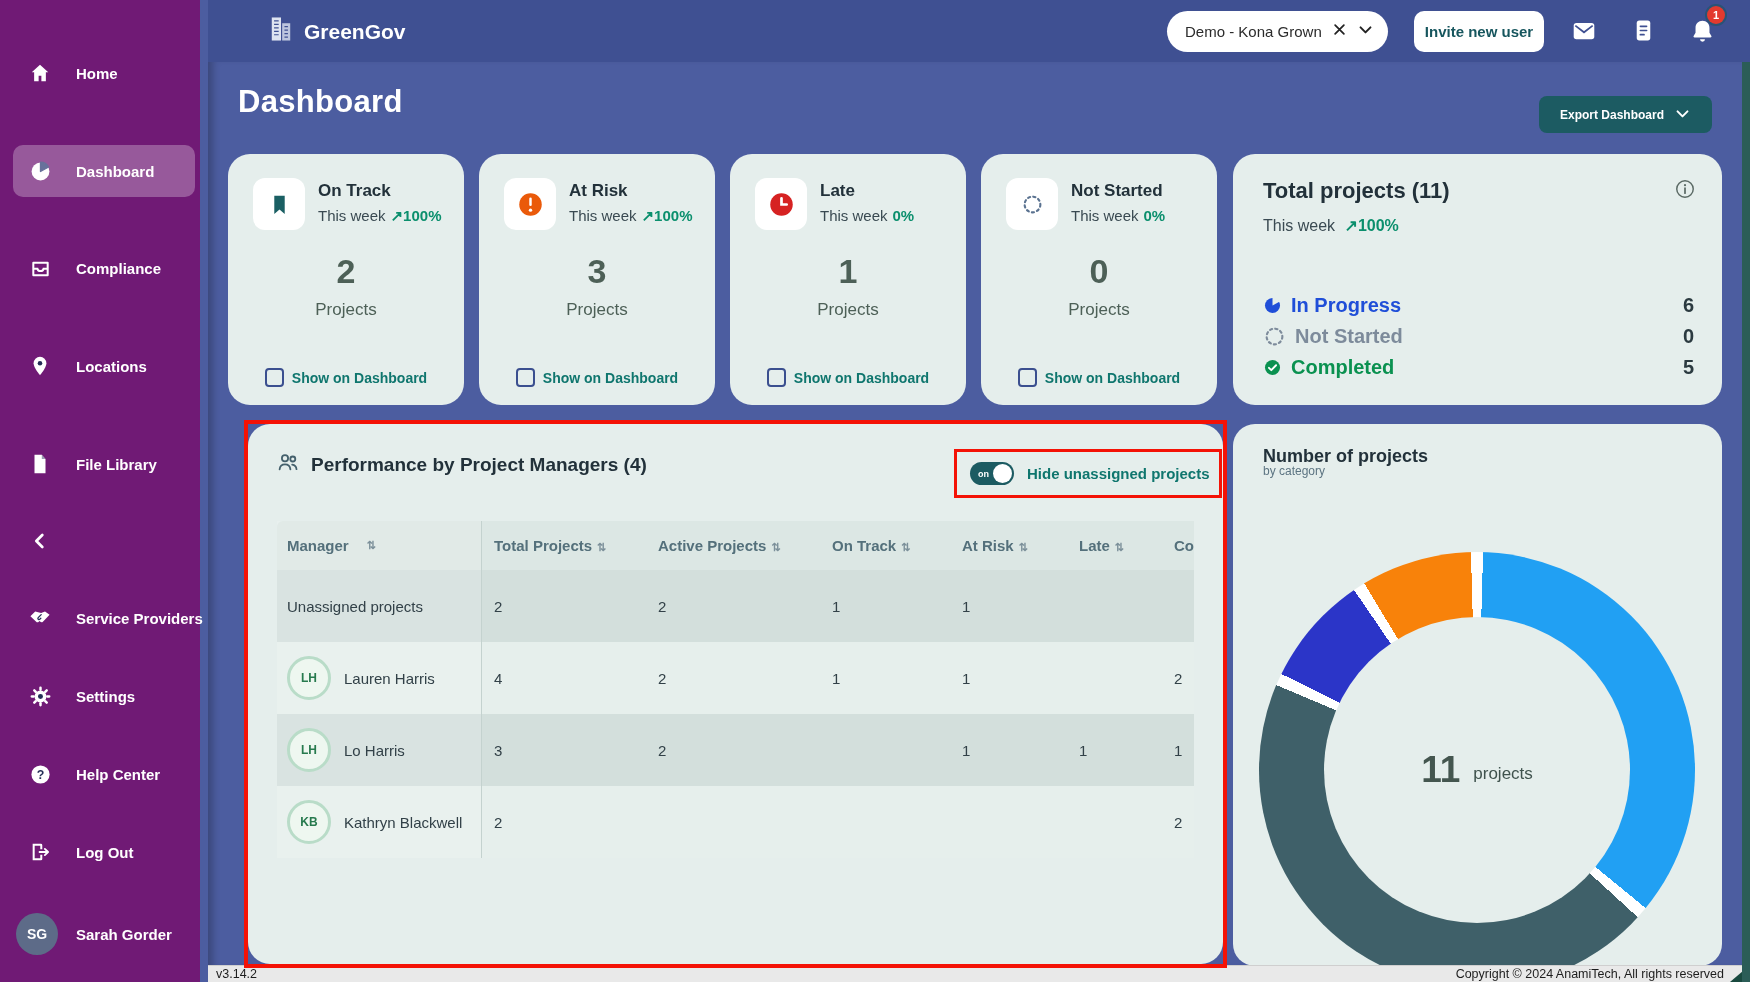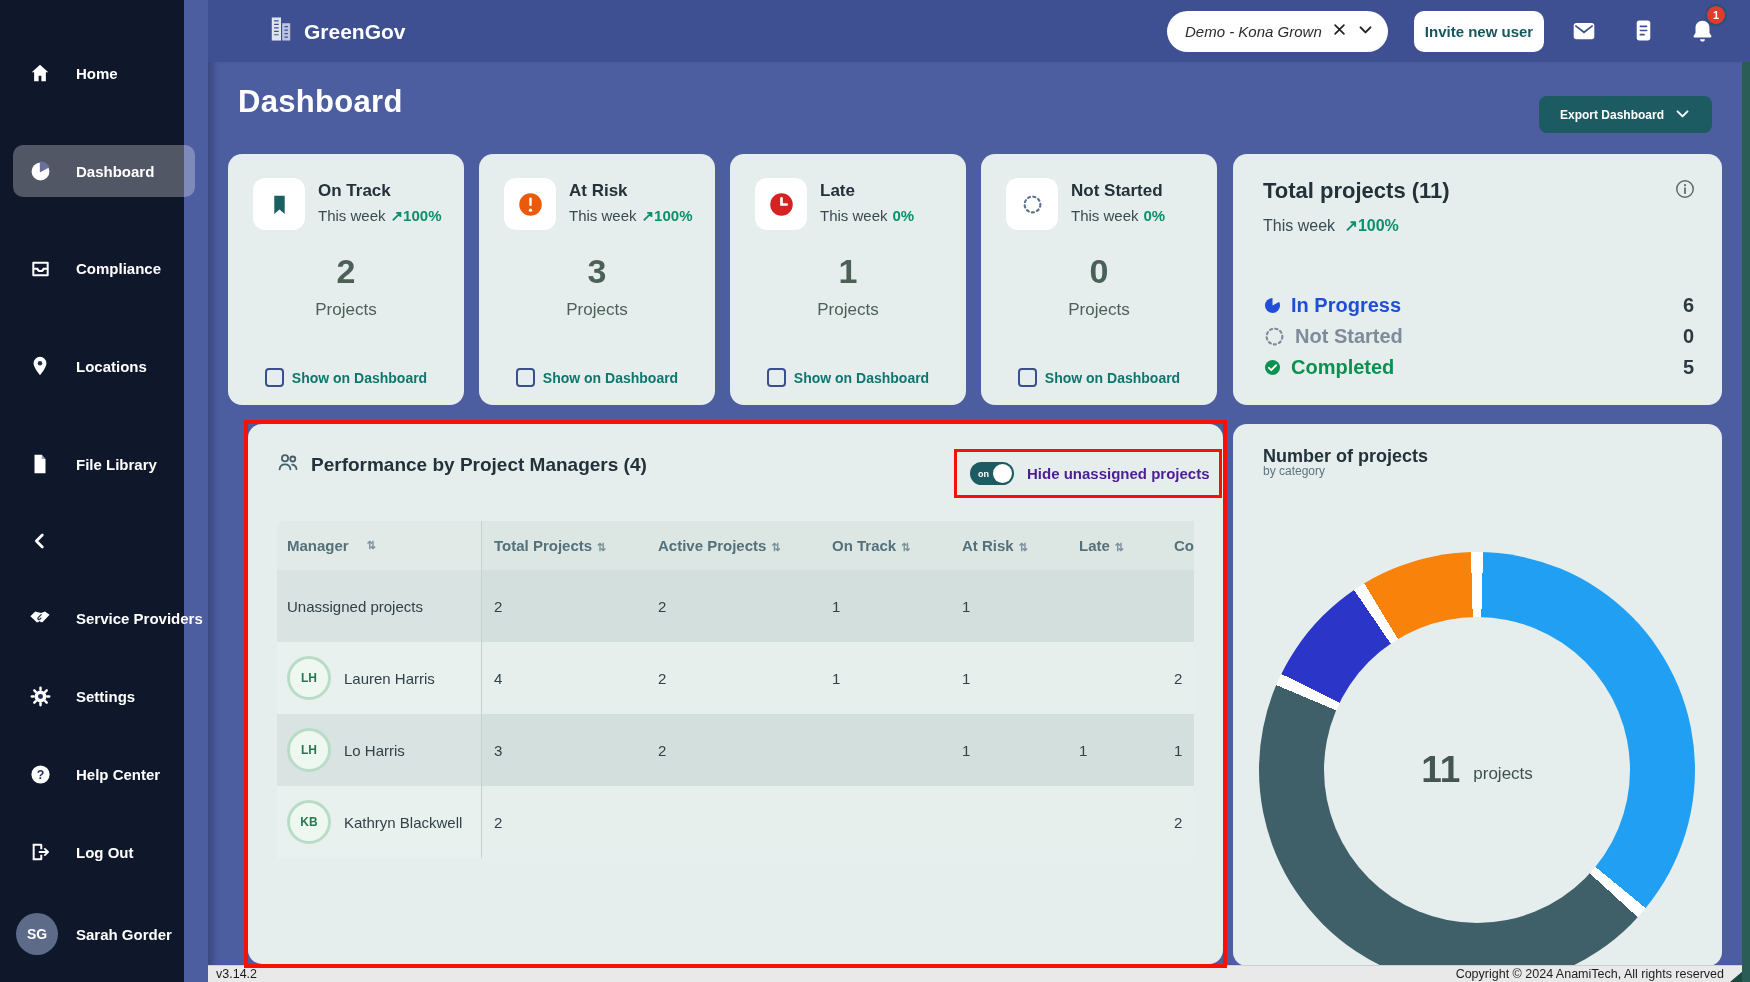--- a/index.html
+++ b/index.html
@@ -1,36 +1,36 @@
 <!DOCTYPE html>
 <html><head>
 <meta charset="utf-8">
 <style>
   html,body{margin:0;padding:0;background:#1b2344;font-family:"Liberation Sans",sans-serif;}
   #app{position:relative;width:1750px;height:982px;overflow:hidden;background:#4c5da0;}
   
-  .sidebar{position:absolute;left:0;top:0;width:184px;height:982px;background:#0f172a;z-index:5;}
+  .sidebar{position:absolute;left:0;top:0;width:200px;height:982px;background:#701a75;z-index:5;}
   .side-item{position:absolute;left:0;width:208px;height:48px;display:flex;align-items:center;gap:24px;padding-left:28px;box-sizing:border-box;color:#fff;font-size:15px;font-weight:bold;cursor:pointer;}
   .side-item.active{left:13px;width:182px;padding-left:15px;border-radius:10px;background:rgba(255,255,255,.28);height:52px;}
   .side-item .ic{width:24px;height:24px;display:flex;align-items:center;justify-content:center;}
   .side-user{position:absolute;left:0;width:208px;height:56px;display:flex;align-items:center;gap:18px;padding-left:16px;box-sizing:border-box;color:#fff;font-size:15px;font-weight:bold;}
   .sg-avatar{width:42px;height:42px;border-radius:50%;background:#5d6b88;color:#fff;display:flex;align-items:center;justify-content:center;font-size:14px;font-weight:bold;}
   
   .topbar{position:absolute;left:208px;top:0;width:1542px;height:62px;background:#3f5092;}
   .brand{position:absolute;left:58px;top:14px;display:flex;align-items:center;gap:8px;color:#fff;font-size:21px;font-weight:bold;}
-  .org-pill{position:absolute;left:959px;top:11px;width:221px;height:41px;background:#fff;border-radius:21px;display:flex;align-items:center;padding:0 14px 0 18px;box-sizing:border-box;gap:10px;cursor:pointer;font-style:italic;}
+  .org-pill{position:absolute;left:959px;top:11px;width:221px;height:41px;background:#fff;border-radius:21px;display:flex;align-items:center;padding:0 14px 0 18px;box-sizing:border-box;gap:10px;cursor:pointer;}
   .org-pill .org-val{flex:1;font-size:15px;color:#2b2b2b;}
   .btn-invite{position:absolute;left:1206px;top:11px;width:130px;height:41px;background:#fff;border:none;border-radius:10px;font-family:inherit;font-size:15px;font-weight:bold;color:#17565e;cursor:pointer;}
   .top-ic{position:absolute;top:18px;width:26px;height:26px;cursor:pointer;}
   .badge{position:absolute;left:1499px;top:6px;width:18px;height:18px;border-radius:50%;background:#e33a2f;color:#fff;font-size:11px;font-weight:bold;display:flex;align-items:center;justify-content:center;box-shadow:0 0 0 2px rgba(23,86,94,.55);}
   
   .mainbg{position:absolute;left:208px;top:62px;width:1542px;height:904px;background:#4c5da0;box-shadow:inset 9px 0 7px -4px rgba(0,0,0,.22);}
   h1.page-title{position:absolute;left:238px;top:84px;margin:0;color:#fff;font-size:31px;letter-spacing:.3px;}
   .btn-export{position:absolute;left:1539px;top:96px;width:173px;height:37px;background:#1c5b62;border:none;border-radius:8px;color:#fff;font-family:inherit;font-size:12px;font-weight:bold;display:flex;align-items:center;justify-content:center;gap:10px;cursor:pointer;}
-  .card{position:absolute;background:#e5eeec;border-radius:14px;box-sizing:border-box;}
+  .card{position:absolute;background:#e5eeec;border-radius:22px;box-sizing:border-box;}
   
   .stat-card{top:154px;width:236px;height:251px;}
   .tile{position:absolute;left:25px;top:24px;width:52px;height:52px;background:#fff;border-radius:12px;display:flex;align-items:center;justify-content:center;}
   .sc-title{position:absolute;left:90px;top:27px;font-size:17px;font-weight:bold;color:#22313a;}
   .sc-week{position:absolute;left:90px;top:53px;font-size:15px;color:#3a4a52;}
   .chg{font-weight:bold;margin-left:5px;}
   .sc-value{position:absolute;left:0;top:98px;width:100%;text-align:center;font-size:34px;font-weight:bold;color:#4d6057;}
   .sc-unit{position:absolute;left:0;top:146px;width:100%;text-align:center;font-size:17px;color:#4d6057;}
   .sc-check{position:absolute;left:0;bottom:18px;width:100%;display:flex;align-items:center;justify-content:center;gap:8px;font-size:14px;color:#0f766e;font-weight:bold;cursor:pointer;}
   .cbox{width:15px;height:15px;border:2px solid #3b4f8f;border-radius:4px;background:transparent;}
@@ -43,21 +43,21 @@
   .tp-row{display:flex;align-items:center;gap:9px;height:31px;font-size:20px;font-weight:bold;}
   .tp-row .tp-val{margin-left:auto;color:#2b3a40;}
   
   .mg-card{left:248px;top:424px;width:975px;height:540px;}
   .red-box{position:absolute;border:4px solid #f41206;pointer-events:none;z-index:8;}
   .mg-head{position:absolute;left:28px;top:26px;display:flex;align-items:center;gap:11px;font-size:19px;font-weight:bold;color:#22313a;}
   .toggle-box{position:absolute;left:706px;top:25px;width:268px;height:49px;border:3px solid #f41206;display:flex;align-items:center;gap:13px;padding-left:13px;box-sizing:border-box;}
   .toggle{position:relative;width:44px;height:23px;border-radius:12px;background:#1c5b62;cursor:pointer;flex:0 0 auto;}
   .toggle .on-txt{position:absolute;left:8px;top:7px;font-size:9px;font-weight:bold;color:#fff;}
   .toggle .knob{position:absolute;right:2px;top:2px;width:19px;height:19px;border-radius:50%;background:#fff;}
-  .toggle-label{font-size:15px;font-weight:bold;color:#4c1d95;}
+  .toggle-label{font-size:15px;font-weight:bold;color:#0f766e;}
   .tbl{position:absolute;left:29px;top:97px;width:917px;overflow:hidden;}
   .trow,.thead{display:flex;width:1025px;}
   .thead{height:49px;background:#dce7e4;align-items:center;font-size:15px;font-weight:bold;color:#54707b;border-radius:6px 6px 0 0;}
   .trow{height:72px;align-items:center;font-size:15px;color:#324148;}
   .trow.odd{background:#d3dfdc;}
   .trow.even{background:#e6efec;}
   .tcell{box-sizing:border-box;padding-left:12px;flex:0 0 auto;}
   .c0{width:205px;padding-left:10px;display:flex;align-items:center;gap:13px;border-right:1px solid #c4d2cf;height:100%;background:rgba(255,255,255,.14);}
   .c1{width:164px;}.c2{width:174px;}.c3{width:130px;}.c4{width:117px;}.c5{width:95px;}.c6{width:140px;}
   .sort{font-size:11px;color:#7c909a;margin-left:5px;}

